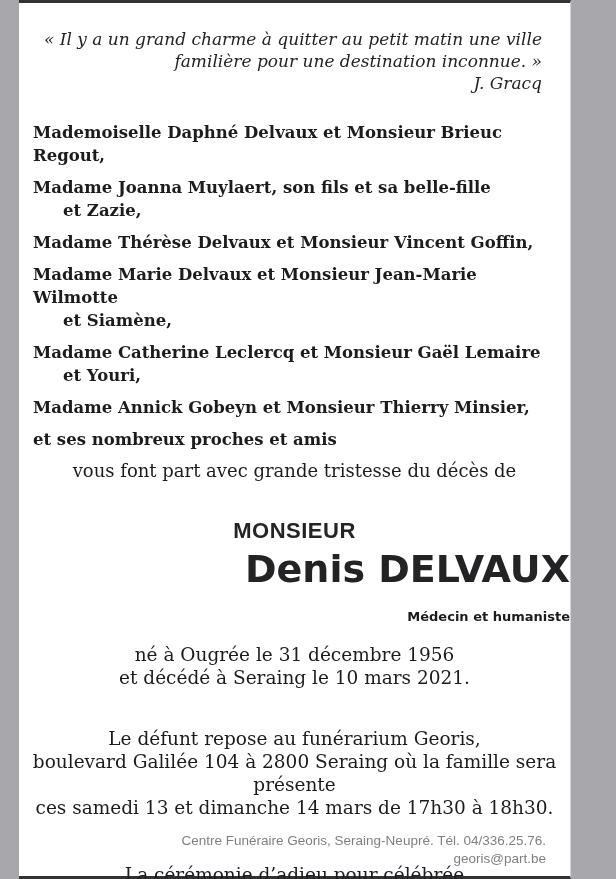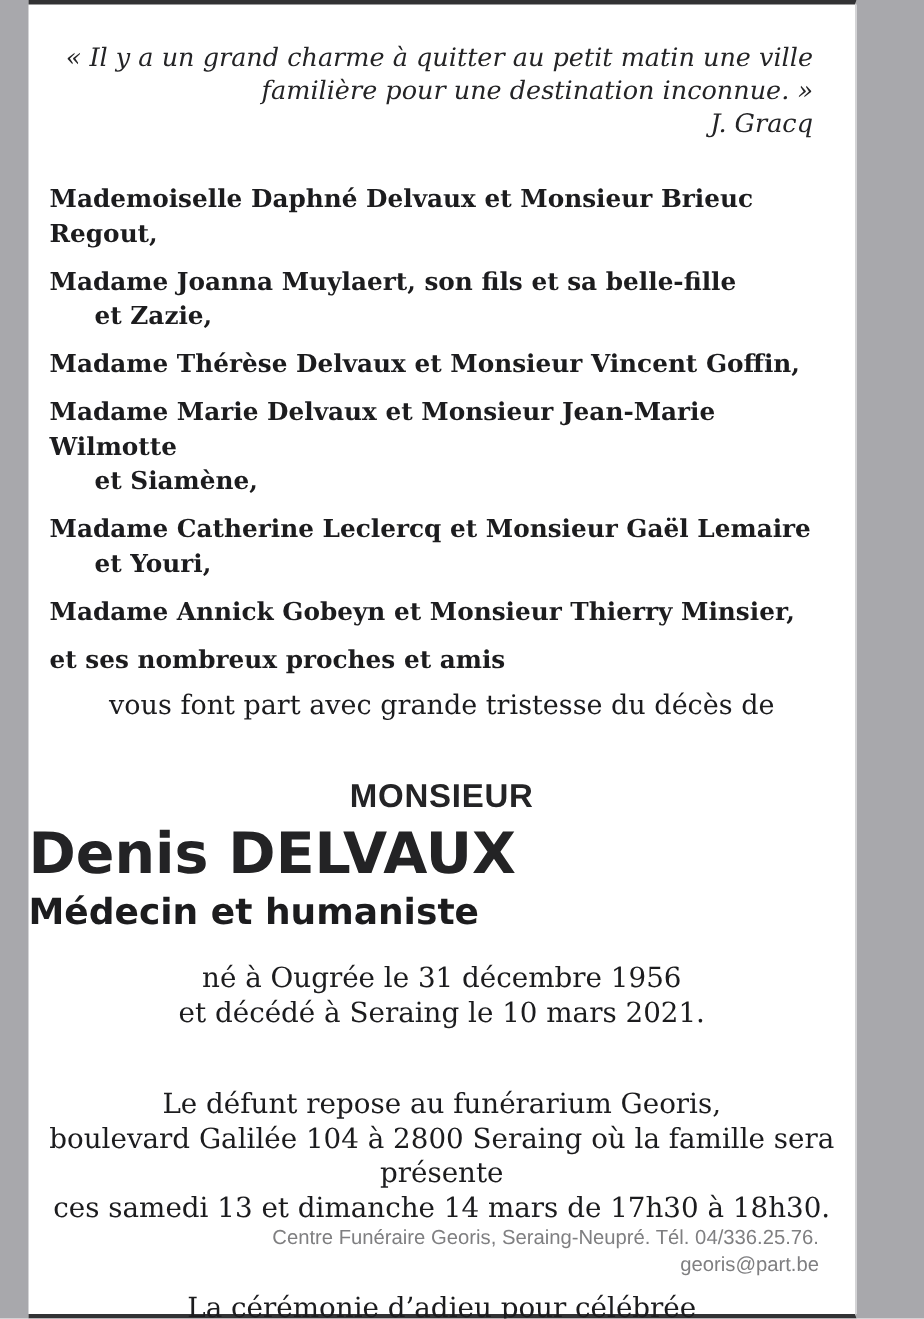--- a/index.html
+++ b/index.html
@@ -49,51 +49,51 @@
     margin-top: 37px;
     text-align: center;
     font-family: "Liberation Sans", sans-serif;
     font-weight: 700;
     font-size: 22px;
     letter-spacing: 0.5px;
     color: #242426;
   }
   .name {
     margin-top: 2px;
-    text-align: left;
+    text-align: right;
     font-family: "DejaVu Sans", sans-serif;
     font-weight: 700;
     font-size: 38px;
     line-height: 46px;
     color: #232325;
   }
   .subtitle {
-    margin-top: 2px;
-    text-align: left;
+    margin-top: 17px;
+    text-align: right;
     font-family: "DejaVu Sans", sans-serif;
     font-weight: 700;
-    font-size: 24px;
+    font-size: 13px;
   }
   .dates {
     margin-top: 19px;
     text-align: center;
     font-size: 18.5px;
     line-height: 23px;
   }
   .block {
     text-align: center;
     font-size: 18.5px;
     line-height: 23px;
   }
   .visitation { margin-top: 38px; }
   .ceremony { margin-top: 44px; }
   .ceremony .b { font-weight: 700; }
   .footer {
     position: absolute;
-    right: 24px; bottom: 24px;
+    right: 24px; bottom: 8px;
     text-align: right;
     font-family: "Liberation Sans", sans-serif;
     font-size: 13.5px;
     line-height: 18px;
     color: #7f7f81;
   }
 </style>
 </head>
 <body>
 

